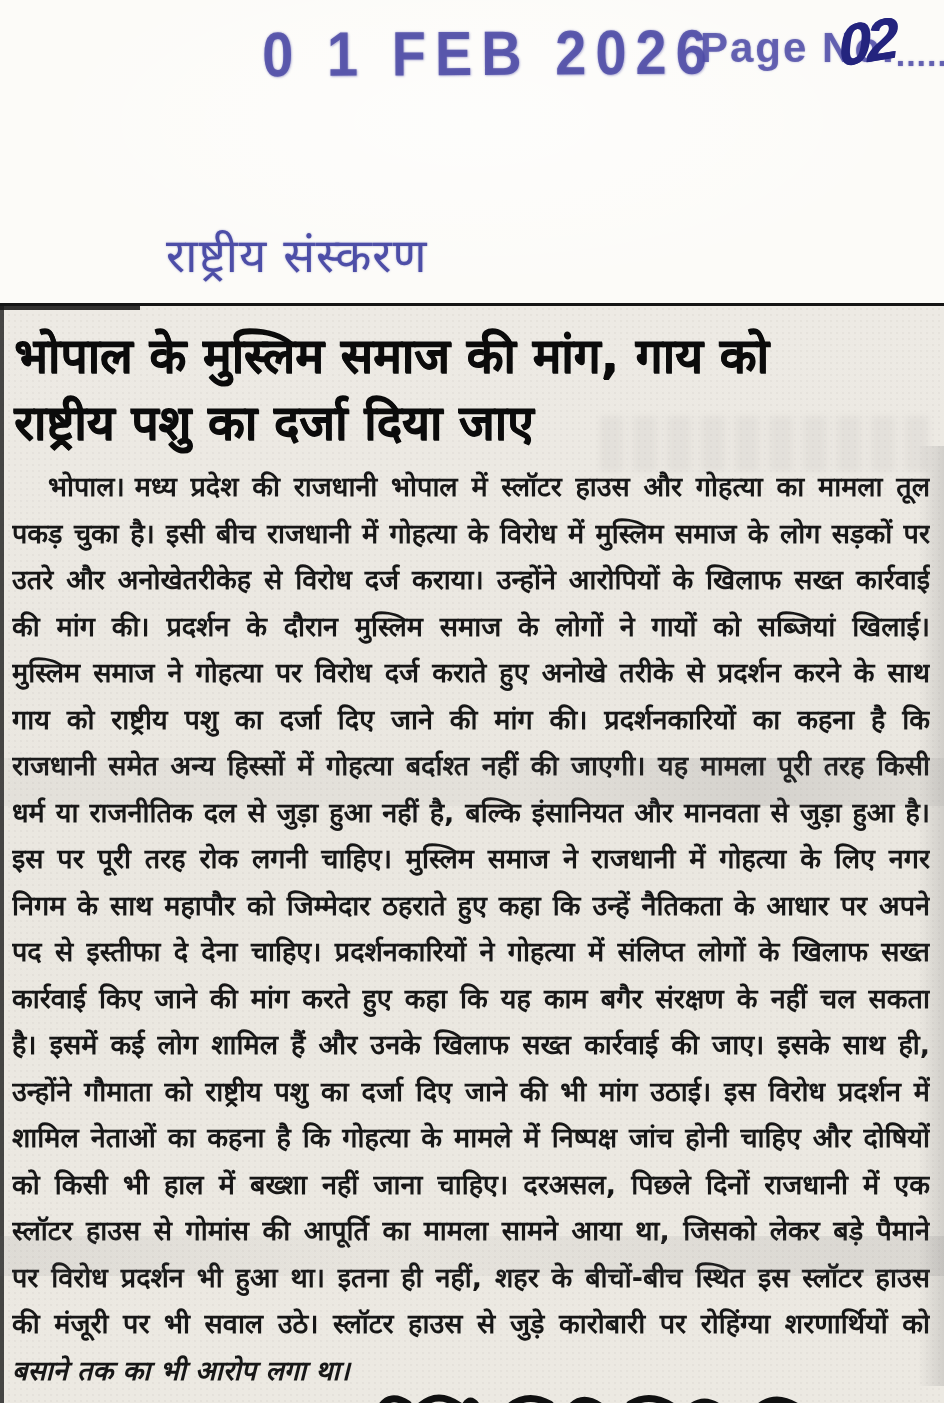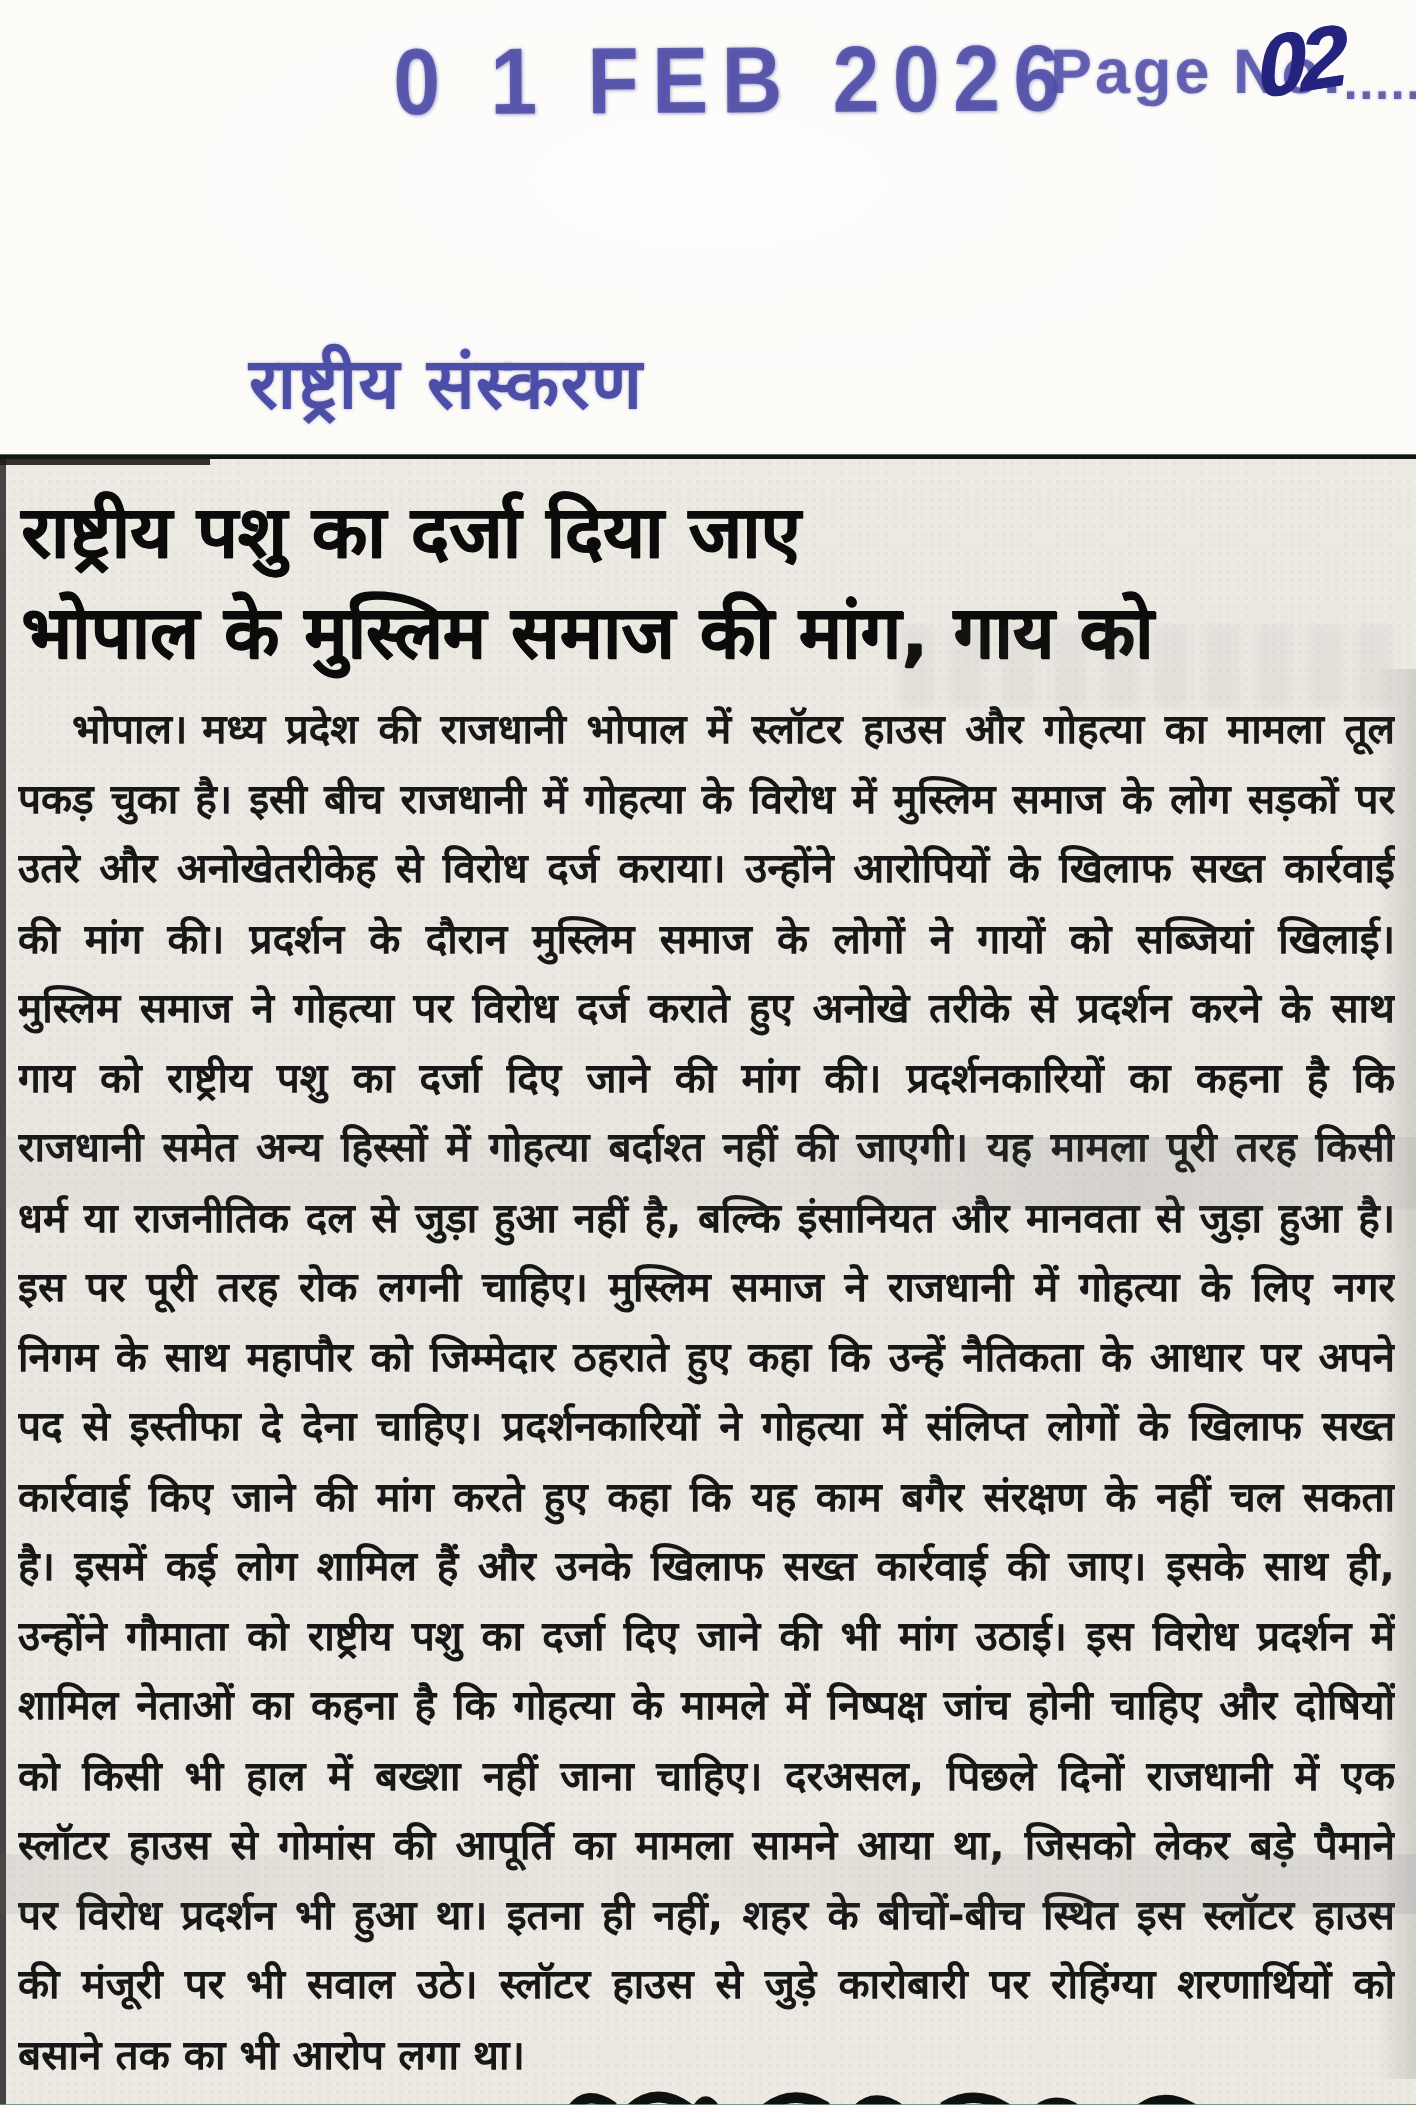--- a/index.html
+++ b/index.html
@@ -47,21 +47,21 @@
   
   .mast-title{
     position:absolute;left:172px;top:106px;
     font-size:84px;font-weight:700;letter-spacing:3px;
     color:#4c4da6;
     text-shadow:0 0 2px rgba(76,77,166,.55),1px 1px 1px rgba(76,77,166,.35);
     white-space:nowrap;
   }
   .mast-edition{
     position:absolute;left:166px;top:222px;
-    font-size:47px;font-weight:700;letter-spacing:1px;
+    font-size:47px;font-weight:400;letter-spacing:1px;
     color:#4d4ea7;
     text-shadow:0 0 2px rgba(76,77,166,.5);
     white-space:nowrap;
   }
 
   
   .article{
     position:absolute;left:0;top:303px;width:944px;height:1100px;
     background:
       radial-gradient(rgba(110,100,90,.055) 1px, transparent 1.4px),
@@ -81,21 +81,21 @@
     text-shadow:.6px .6px 0 #0b0b0b;
   }
 
   .body-text{margin:8px 8px 0 12px;width:918px;}
   .bl{
     font-size:27px;line-height:46.5px;font-weight:600;
     color:#171717;
     text-align:justify;text-align-last:justify;
     height:46.5px;overflow:hidden;
   }
-  .bl.last{text-align-last:left;}
+  .bl.last{text-align-last:left;font-style:italic;}
   .bl b{font-weight:800;margin-right:10px;margin-left:36px;}
 
   
   .bleed-smudge{
     position:absolute;left:600px;top:110px;width:330px;height:56px;
     background:repeating-linear-gradient(90deg,
       rgba(120,118,122,.14) 0 22px, rgba(120,118,122,.03) 22px 34px);
     filter:blur(3px);opacity:.55;pointer-events:none;
   }
   .streak-a{position:absolute;left:0;top:452px;width:944px;height:48px;
@@ -126,22 +126,22 @@
 
   <div class="article">
     <div class="tl-corner-mark"></div>
     <div class="left-edge-strip"></div>
     <div class="bleed-smudge"></div>
     <div class="streak-a"></div>
     <div class="streak-b"></div>
     <div class="right-shade"></div>
 
     <div class="headline">
+      <div class="hline">भोपाल के मुस्लिम समाज की मांग, गाय को</div>
       <div class="hline">राष्ट्रीय पशु का दर्जा दिया जाए</div>
-      <div class="hline">भोपाल के मुस्लिम समाज की मांग, गाय को</div>
     </div>
 
     <div class="body-text">
       <div class="bl"><b>भोपाल।</b><span>मध्य प्रदेश की राजधानी भोपाल में स्लॉटर हाउस और गोहत्या का मामला तूल</span></div>
       <div class="bl">पकड़ चुका है। इसी बीच राजधानी में गोहत्या के विरोध में मुस्लिम समाज के लोग सड़कों पर</div>
       <div class="bl">उतरे और अनोखेतरीकेह से विरोध दर्ज कराया। उन्होंने आरोपियों के खिलाफ सख्त कार्रवाई</div>
       <div class="bl">की मांग की। प्रदर्शन के दौरान मुस्लिम समाज के लोगों ने गायों को सब्जियां खिलाई।</div>
       <div class="bl">मुस्लिम समाज ने गोहत्या पर विरोध दर्ज कराते हुए अनोखे तरीके से प्रदर्शन करने के साथ</div>
       <div class="bl">गाय को राष्ट्रीय पशु का दर्जा दिए जाने की मांग की। प्रदर्शनकारियों का कहना है कि</div>
       <div class="bl">राजधानी समेत अन्य हिस्सों में गोहत्या बर्दाश्त नहीं की जाएगी। यह मामला पूरी तरह किसी</div>

